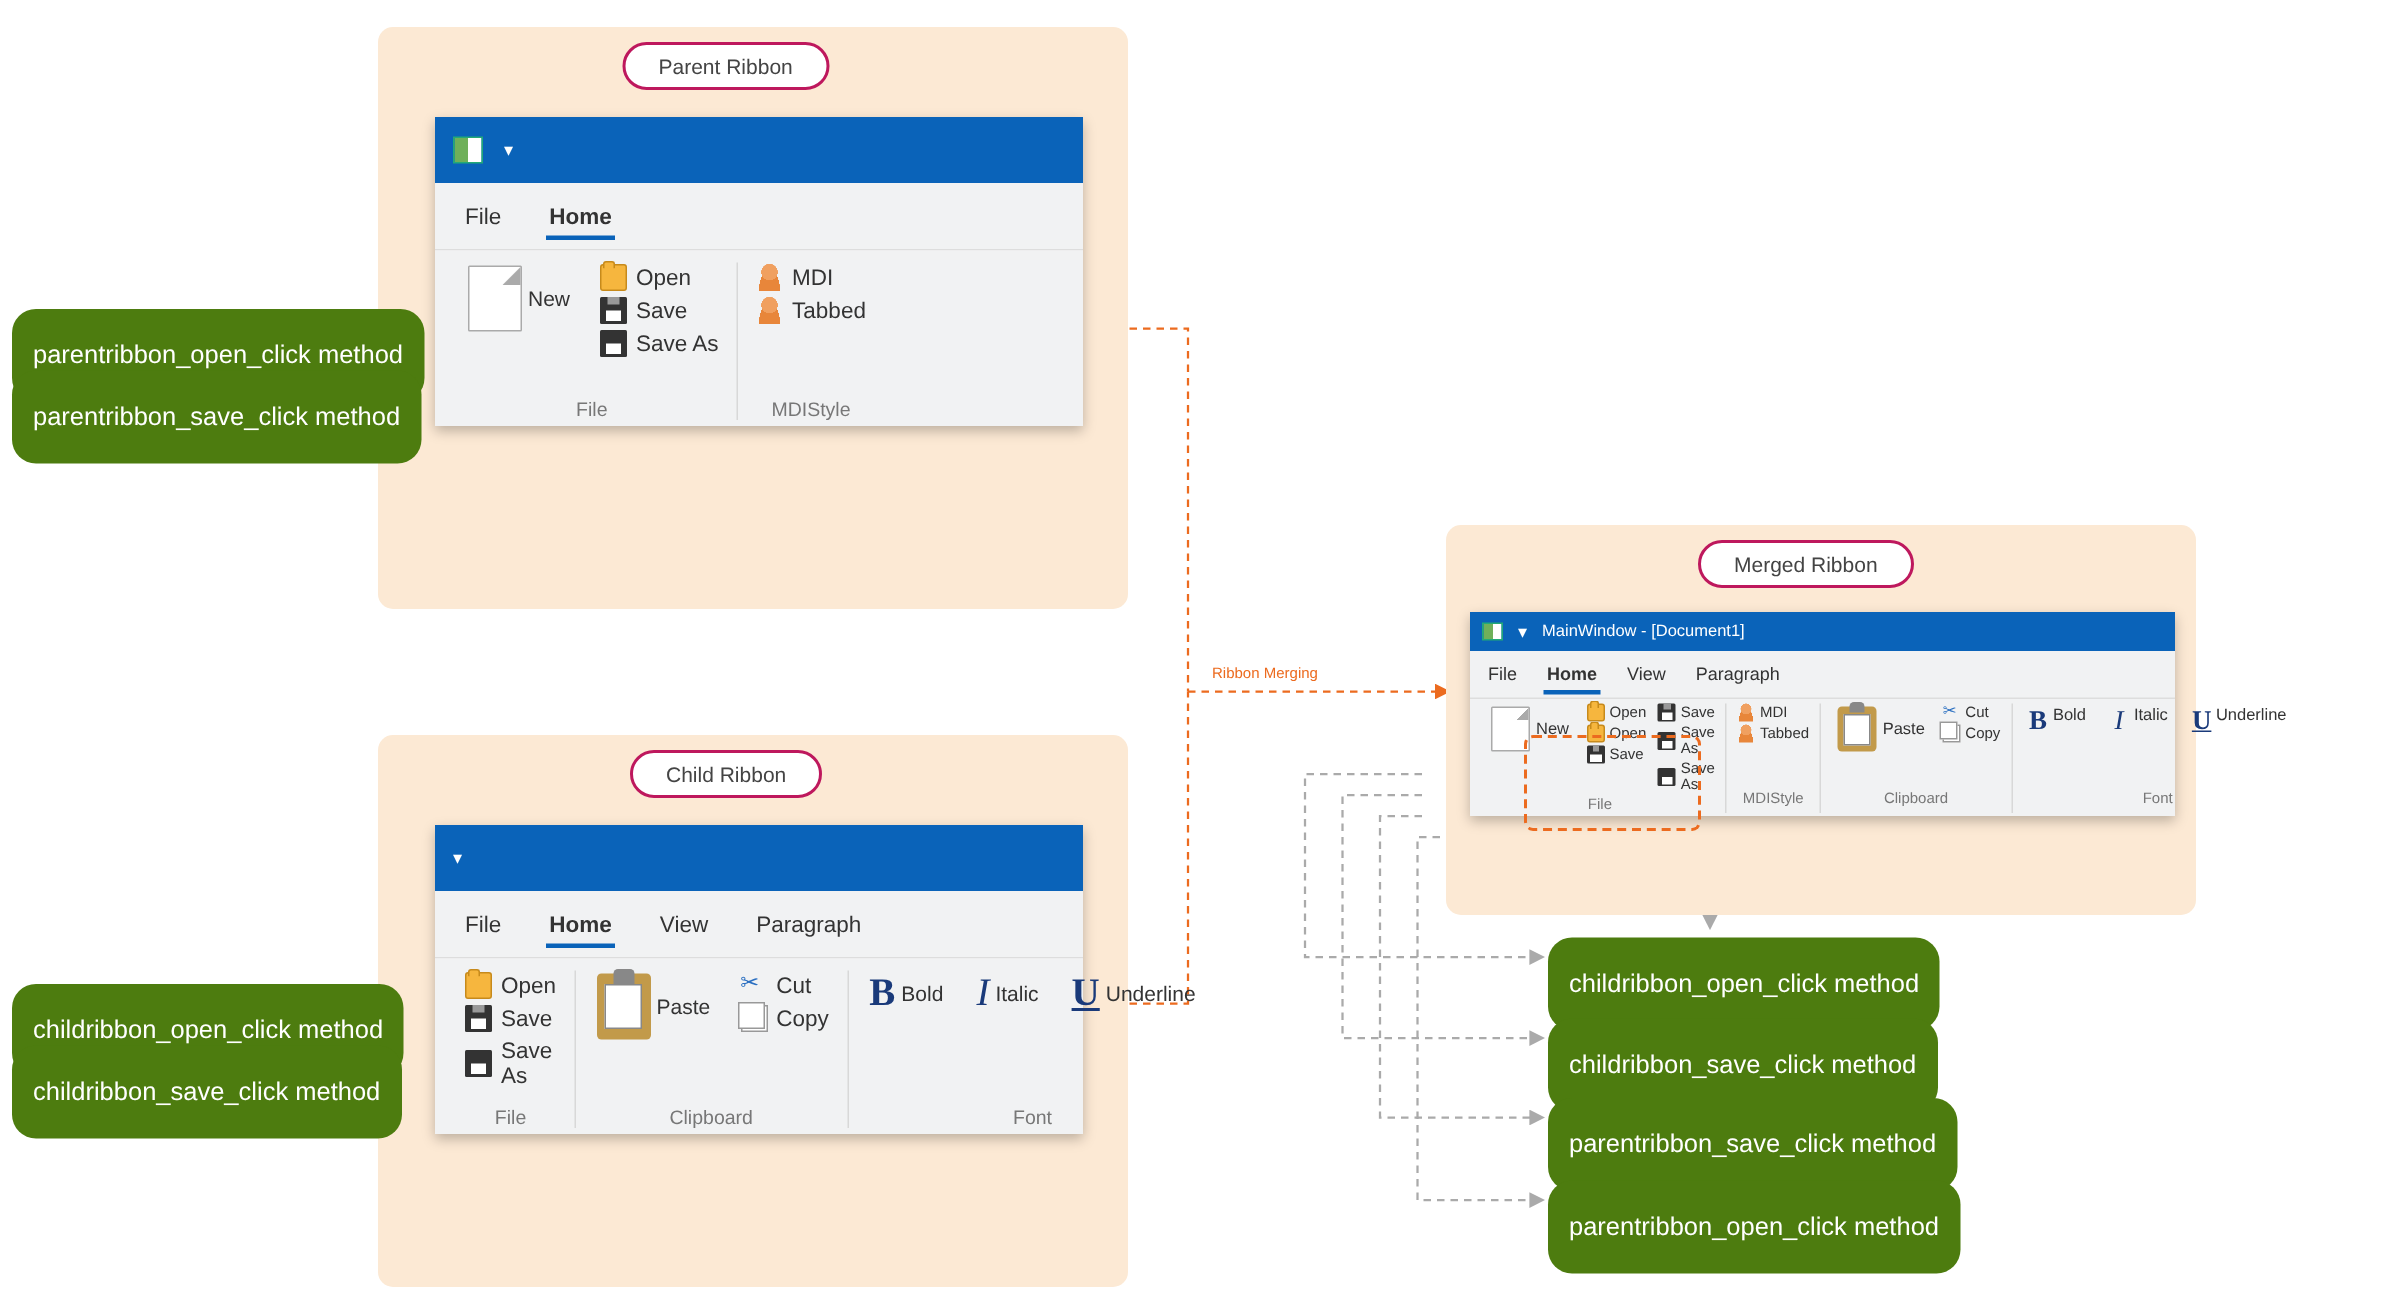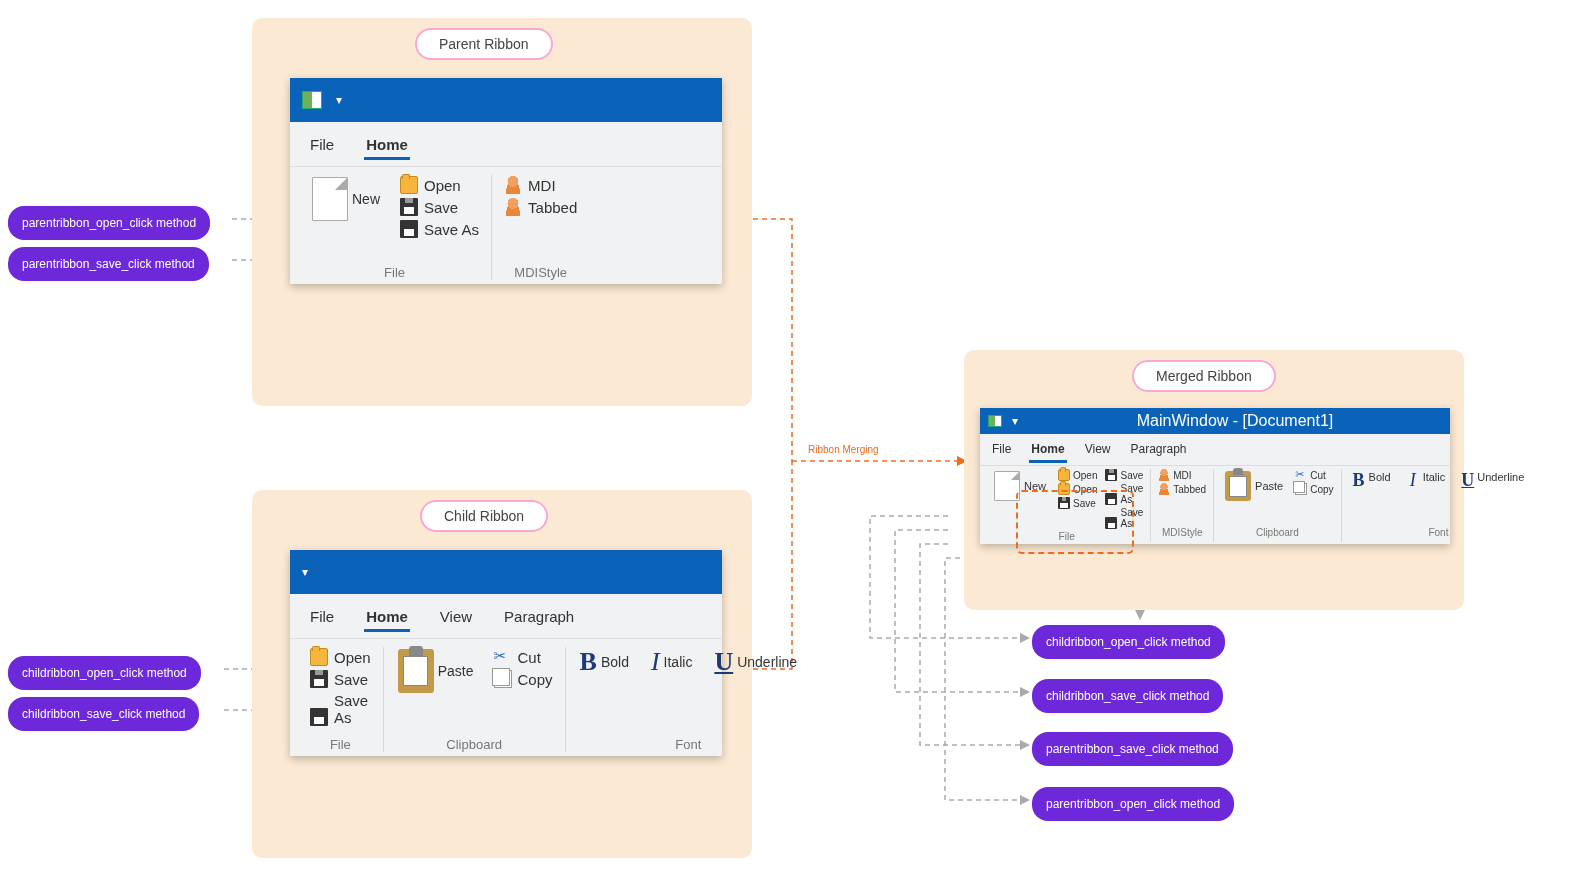--- a/index.html
+++ b/index.html
@@ -4,32 +4,32 @@
 <style>
 *{box-sizing:border-box;margin:0;padding:0}
 body{font-family:"Segoe UI",Arial,sans-serif;background:#fff;position:relative;width:1591px;height:872px;overflow:hidden}
 .canvas{position:relative;width:1591px;height:872px}
 
 
 .panel{position:absolute;background:#fce9d4;border-radius:10px}
 
 
 .pill{position:absolute;border-radius:16px;padding:6px 22px;font-size:14px;white-space:nowrap;display:flex;align-items:center;justify-content:center}
-.pill.orange{border:2px solid #f9a8d4;background:#fff;color:#444}
-.pill.blue{background:#6d28d9;color:#fff;font-size:12px;padding:10px 14px}
+.pill.orange{border:2px solid #be185d;background:#fff;color:#444}
+.pill.blue{background:#4d7c0f;color:#fff;font-size:17px;padding:21px 14px}
 
 
 .ribbon{position:absolute;background:#fff;box-shadow:0 3px 8px rgba(0,0,0,.25);font-size:15px;color:#444}
 .ribbon.sm{font-size:12px}
 .titlebar{background:#0a63b9;height:44px;display:flex;align-items:center;padding:0 12px;gap:14px;color:#fff}
 .ribbon.sm .titlebar{height:26px;font-size:11px;padding:0 8px;gap:10px}
 .winicn{width:20px;height:18px;background:linear-gradient(to right,#6fb05a 50%,#fff 50%);border:1px solid #2a7;display:inline-block}
 .ribbon.sm .winicn{width:14px;height:12px}
 .qat{color:#fff;font-size:12px}
-.titlebar .wintitle{flex:1;text-align:center;font-size:16px;color:#fff}
+.titlebar .wintitle{flex:1;text-align:left;font-size:11px;color:#fff}
 
 .tabs{display:flex;gap:28px;padding:10px 18px 6px;border-bottom:1px solid #ddd;background:#f1f2f3}
 .ribbon.sm .tabs{gap:16px;padding:4px 10px 2px;font-size:12px}
 .tab{padding:4px 2px;border-bottom:3px solid transparent;color:#333}
 .tab.active{font-weight:600;border-bottom-color:#0a63b9}
 
 .groups{display:flex;background:#f1f2f3;padding:8px 8px 4px}
 .ribbon.sm .groups{padding:3px 3px 2px}
 .grp{display:flex;flex-direction:column;align-items:center;padding:0 8px;border-right:1px solid #d8d8d8}
 .grp:last-child{border-right:none}
@@ -37,21 +37,21 @@
 .ribbon.sm .grp{padding:0 5px}
 .ribbon.sm .grp .body{gap:4px;min-height:56px}
 .grp .hdr{color:#777;font-size:13px;margin-top:4px}
 .ribbon.sm .grp .hdr{font-size:10px;margin-top:2px}
 
 .bigbtn{display:flex;flex-direction:row;align-items:center;gap:4px;padding:2px 6px}
 .bigbtn .lbl{font-size:14px;color:#333}
 .ribbon.sm .bigbtn .lbl{font-size:11px}
 
 .col{display:flex;flex-direction:column;gap:2px}
-.smbtn{display:flex;align-items:flex-end;gap:6px;font-size:15px;color:#333;padding:1px 4px}
+.smbtn{display:flex;align-items:center;gap:6px;font-size:15px;color:#333;padding:1px 4px}
 .ribbon.sm .smbtn{font-size:10px;gap:3px;padding:0 2px}
 
 
 .hl{position:absolute;border:2px dashed #ec6b1f;border-radius:6px}
 
 
 .connlbl{position:absolute;font-size:10px;color:#ec6b1f}
 
 
 .icn{display:inline-block;width:18px;height:18px;position:relative;flex-shrink:0}

